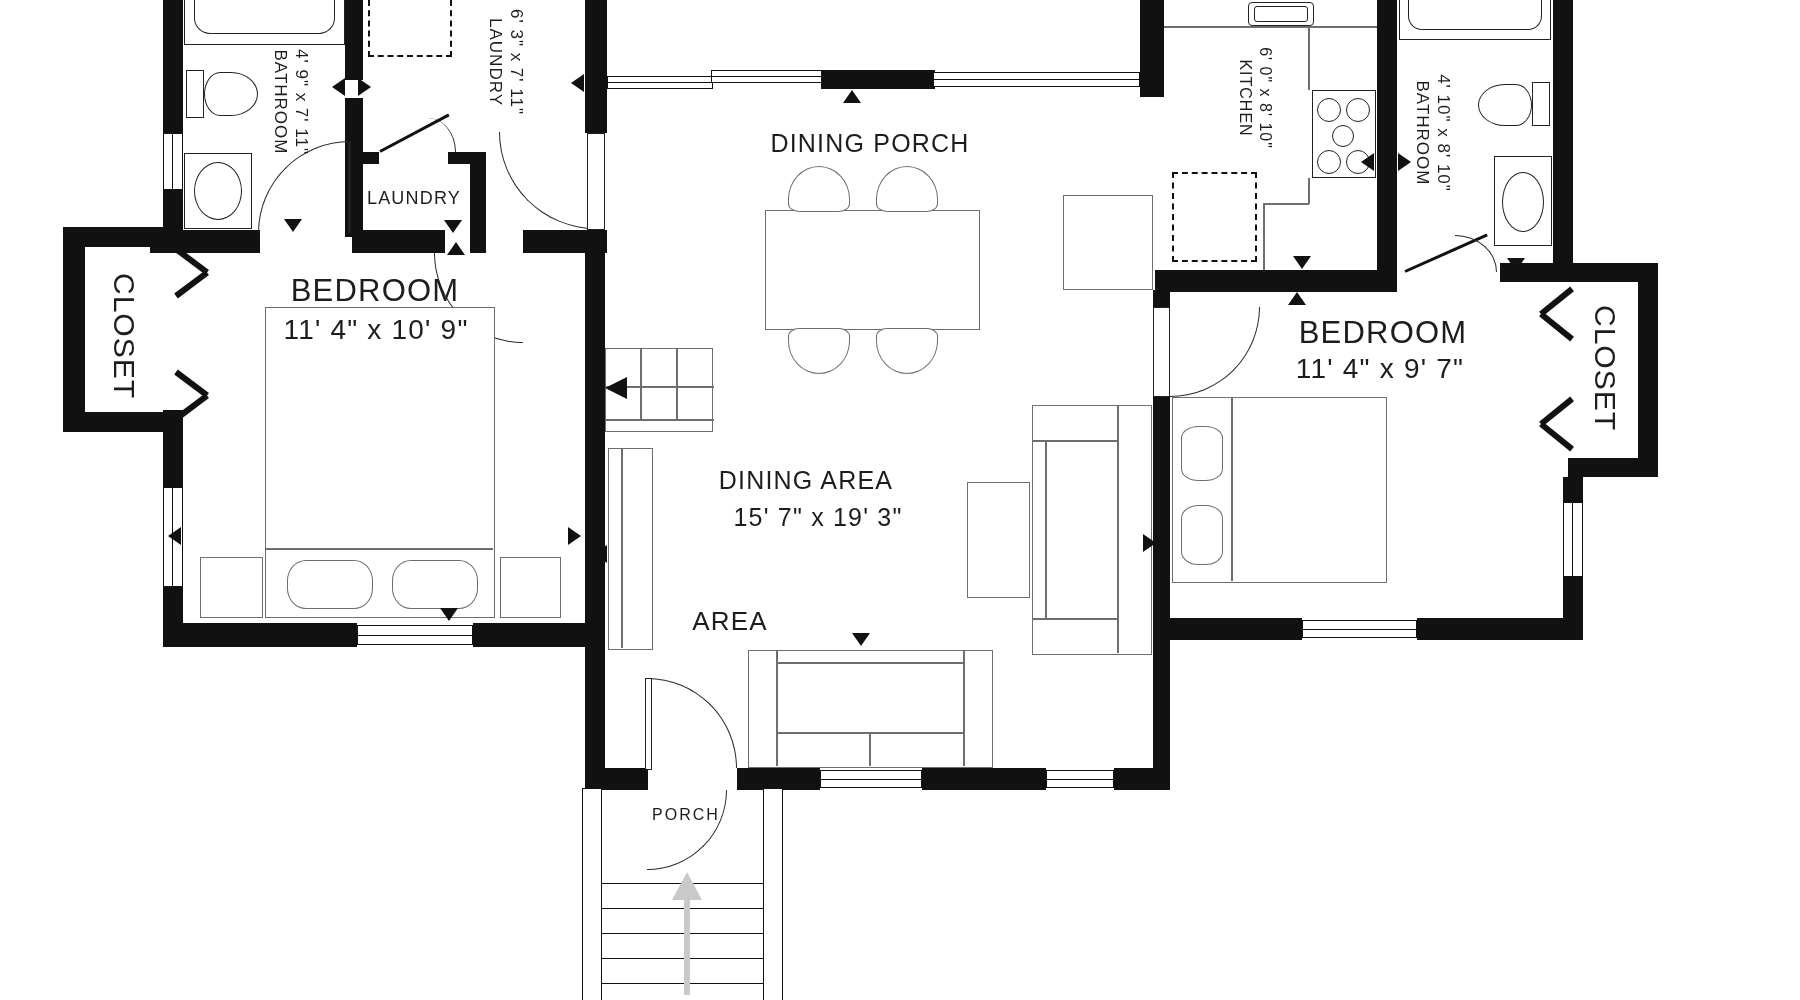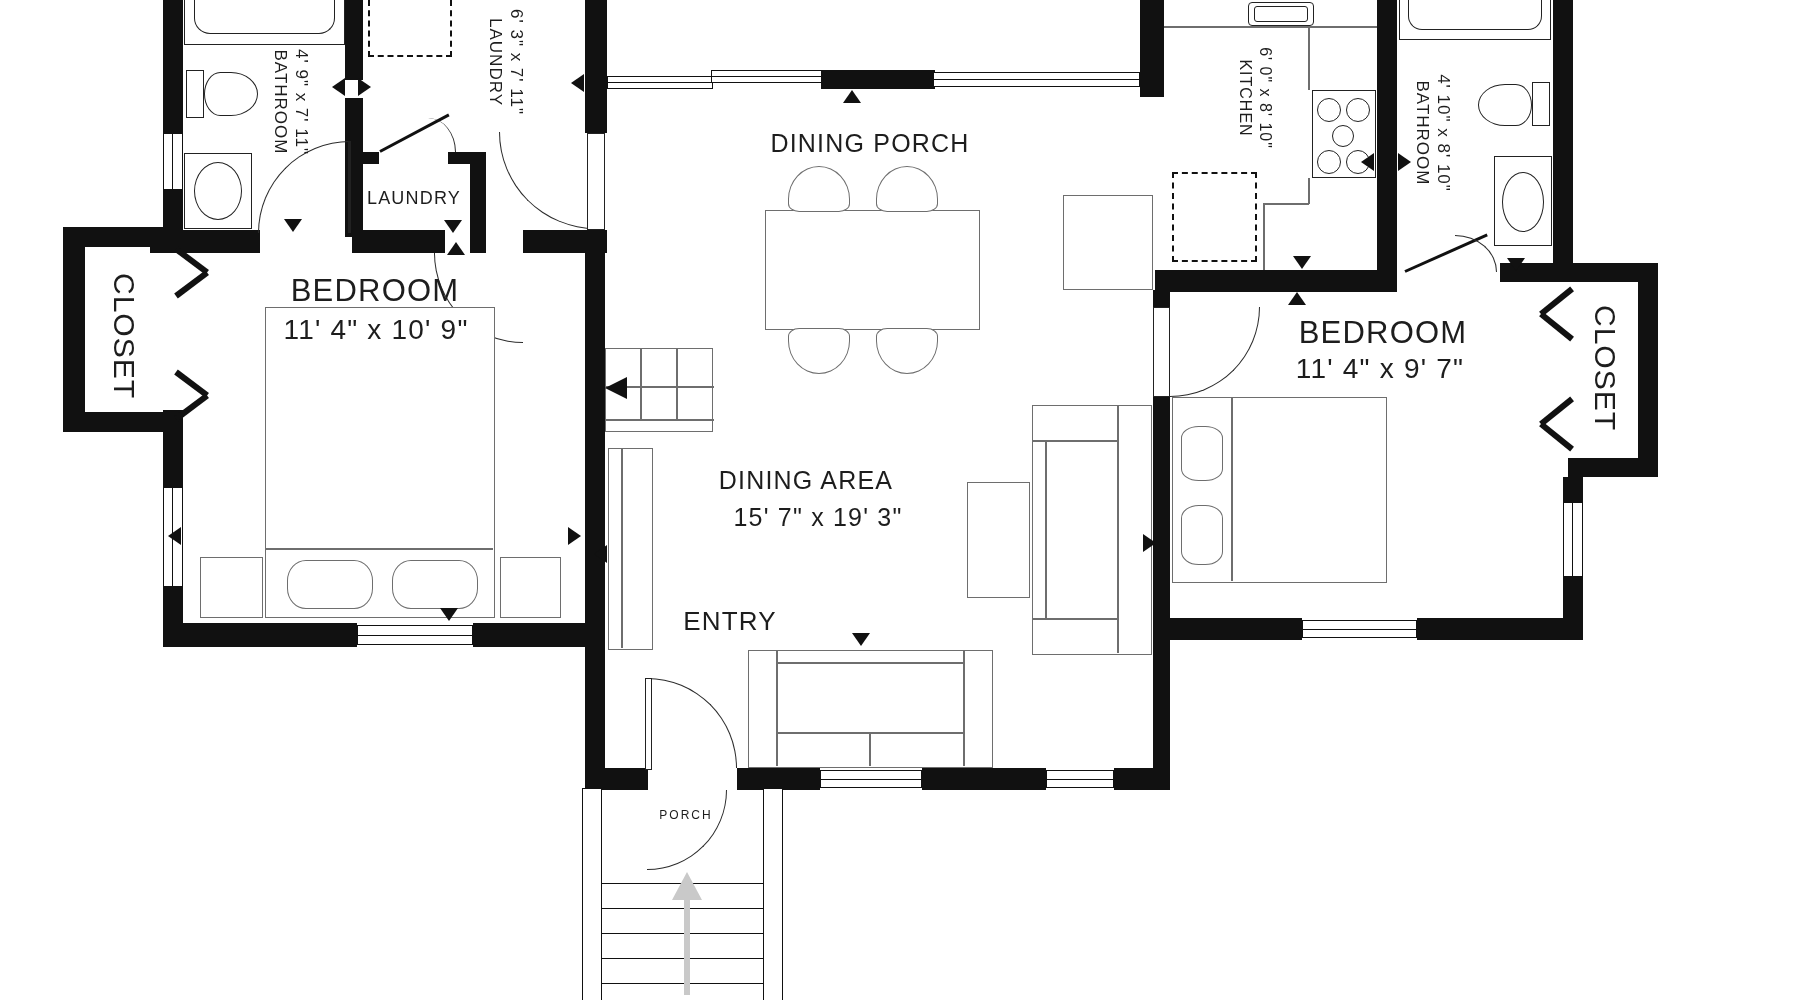--- a/index.html
+++ b/index.html
@@ -252,17 +252,17 @@
   </div>
 
   <div class="rl" style="left:1383px;top:333px;font-size:31px">BEDROOM</div>
   <div class="rl" style="left:1380px;top:369px;font-size:28px">11' 4" x 9' 7"</div>
 
   <div class="vl" style="left:1605px;top:368px;font-size:30px">CLOSET</div>
 
   <div class="rl" style="left:806px;top:480px;font-size:25px">DINING AREA</div>
   <div class="rl" style="left:818px;top:517px;font-size:25px">15' 7" x 19' 3"</div>
 
-  <div class="rl" style="left:730px;top:621px;font-size:26px">ENTRY</div>
-
-  <div class="rl" style="left:686px;top:815px;font-size:12px;letter-spacing:2px">PORCH</div>
+  <div class="rl" style="left:730px;top:621px;font-size:26px">AREA</div>
+
+  <div class="rl" style="left:686px;top:815px;font-size:16px;letter-spacing:2px">PORCH</div>
 
 </div>
 
 </body></html>

